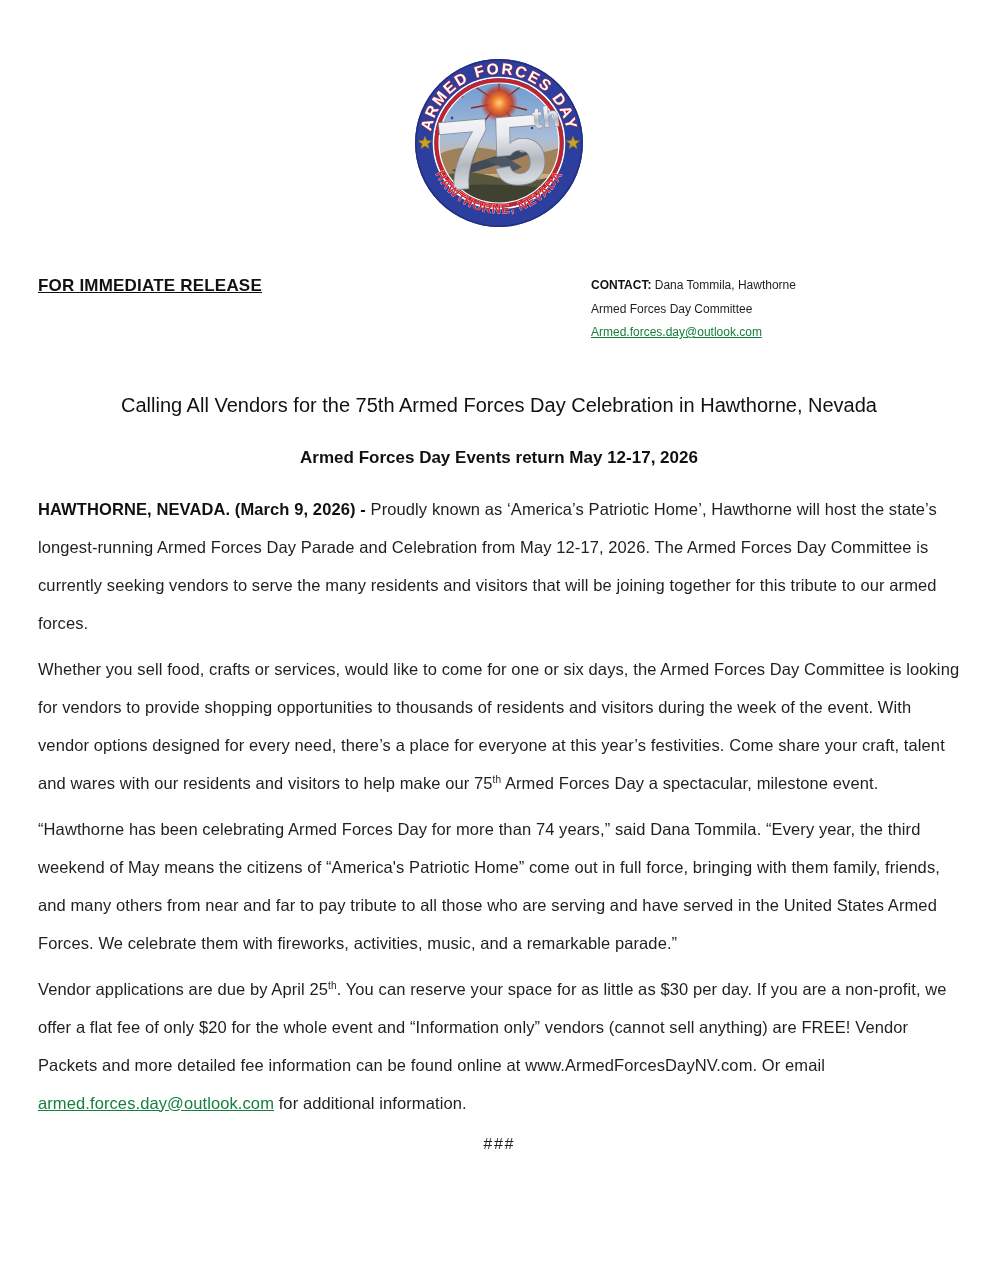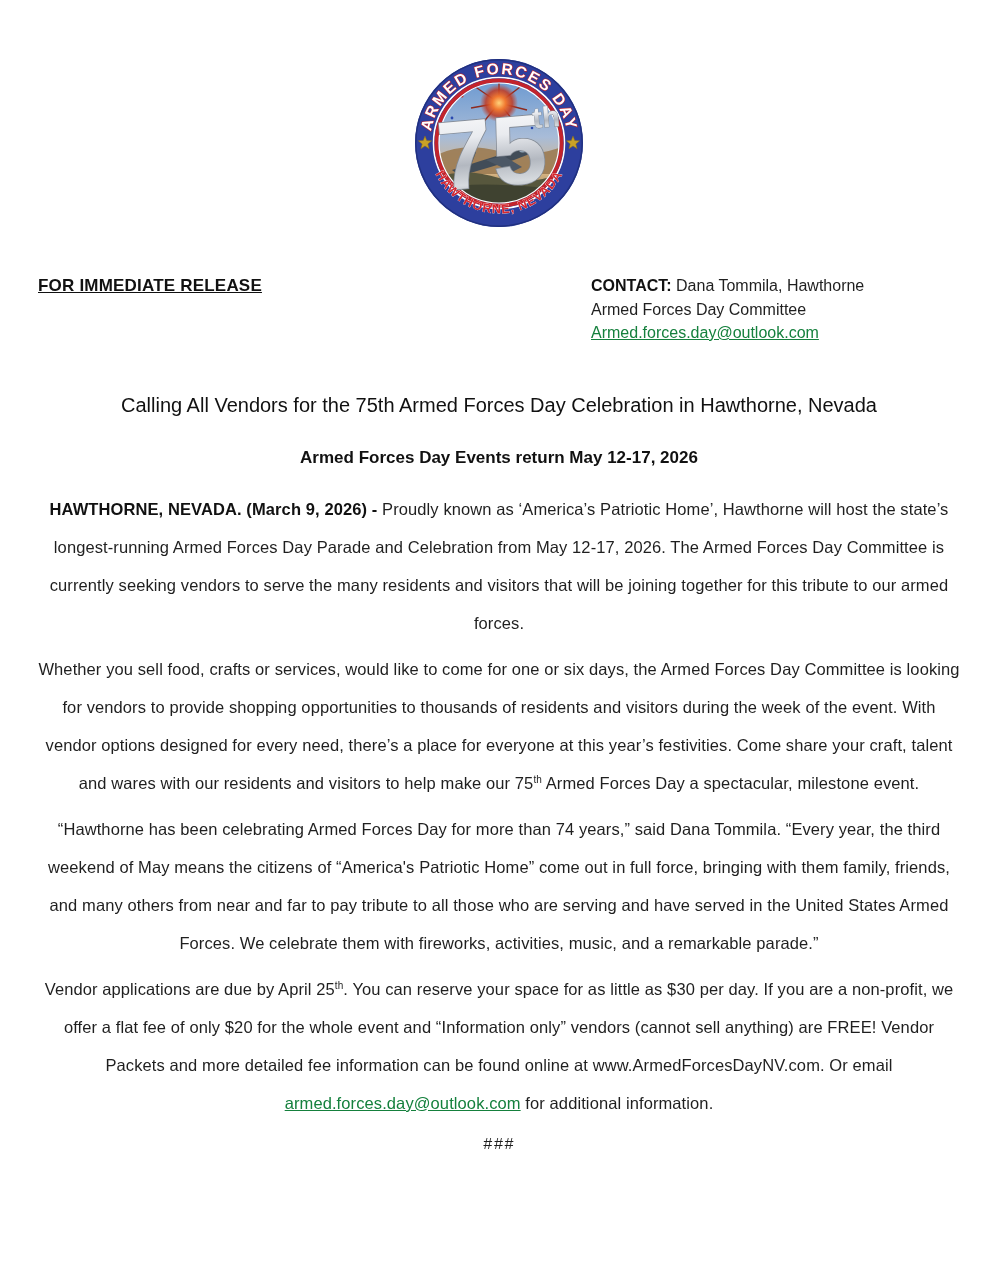--- a/index.html
+++ b/index.html
@@ -31,21 +31,21 @@
   .release {
     font-size: 17px;
     font-weight: bold;
     text-decoration: underline;
     letter-spacing: 0.2px;
     padding-top: 2px;
     color: #111111;
   }
   .contact-block {
     width: 369px;
-    font-size: 16px;
+    font-size: 12px;
     line-height: 23.5px;
   }
   .contact-block .bold { font-weight: bold; color: #111111; }
   a.link, .link {
     color: #15803d;
     text-decoration: underline;
     cursor: pointer;
   }
 
   .headline {
@@ -62,21 +62,20 @@
     font-size: 17px;
     font-weight: bold;
     color: #111111;
   }
 
   .body-copy {
     margin: 22px 38px 0 38px;
     font-size: 16.5px;
     line-height: 38px;
     letter-spacing: 0.1px;
-    text-align: center;
   }
   .body-copy p { margin: 0 0 8px 0; }
   .body-copy .bold { font-weight: bold; color: #111111; }
   sup {
     font-size: 10px;
     line-height: 0;
     vertical-align: super;
   }
 
   .footer-marks {

